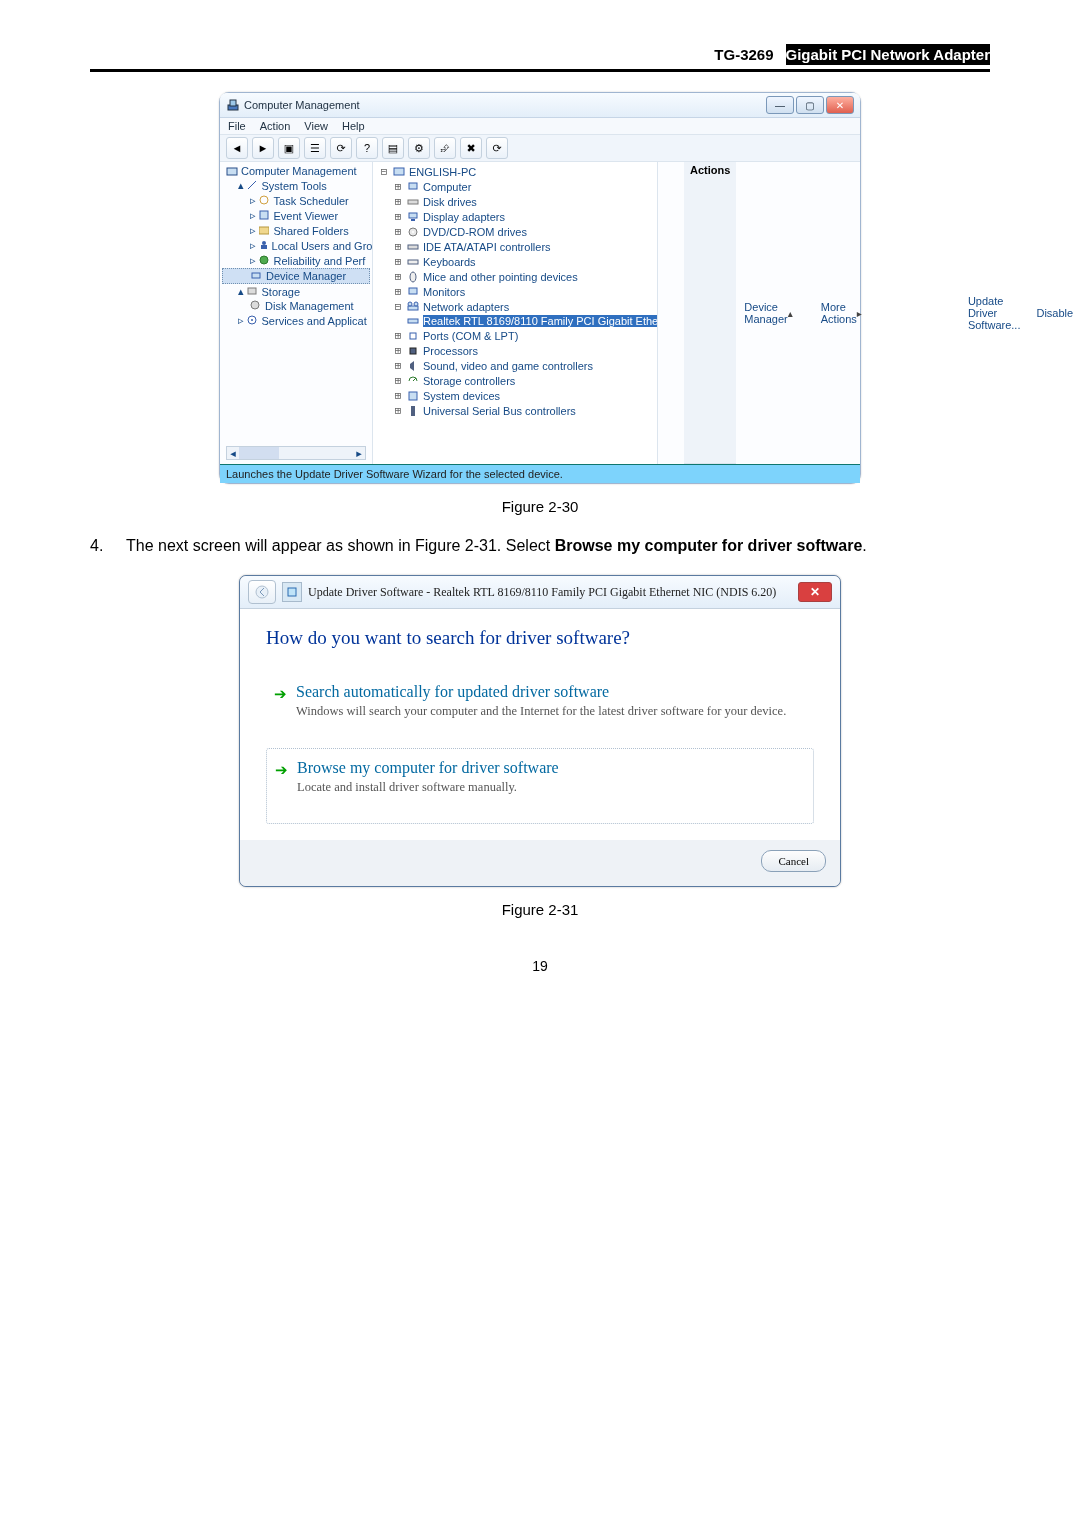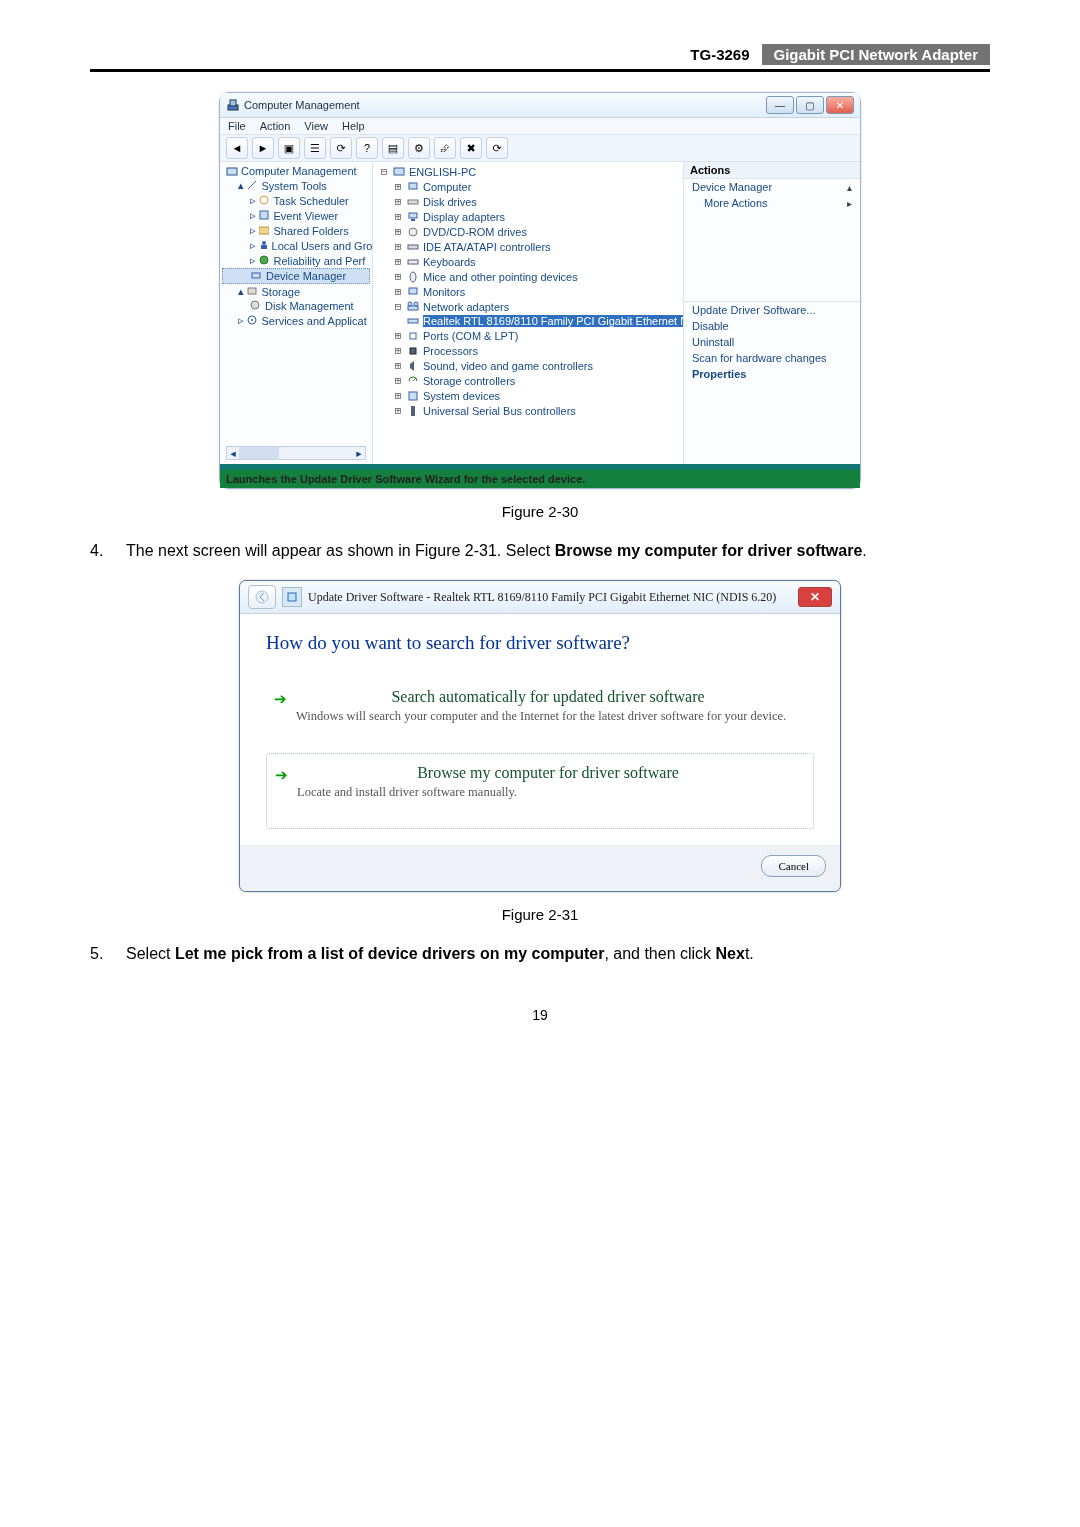--- a/index.html
+++ b/index.html
@@ -24,23 +24,23 @@
     height: 28px;
   }
   .header-model {
     font-size: 15px;
     font-weight: bold;
     padding: 0 12px;
   }
   .header-product {
     font-size: 15px;
     font-weight: bold;
-    background: #737373;
+    background: #000000;
     color: #fff;
-    padding: 2px 12px;
+    padding: 2px 0;
   }
   .hr-thick {
     border: none;
     border-top: 3px solid #000;
     margin: 0 0 20px 0;
   }
 
   
   .cm-screenshot {
     width: 640px;
@@ -186,45 +186,44 @@
   }
   .ico {
     width: 12px; height: 12px;
     display: inline-block;
   }
   .right-pane {
     width: 176px;
     border-left: 1px solid #dce5ee;
     background: #fcfdff;
     display: flex;
-    flex-direction: column;
+    padding-left: 26px;
   }
   .rp-header {
     background: #eef3f9;
     border-bottom: 1px solid #dce5ee;
     font-weight: bold;
     padding: 2px 6px;
     color: #000;
   }
   .rp-item {
     padding: 2px 8px;
     color: #164a86;
     display: flex;
     justify-content: space-between;
     align-items: center;
   }
   .rp-item .arrow { color:#444; font-size:10px; }
   .rp-gap { flex: 0 0 90px; }
   .rp-divider { border-top: 1px solid #dce5ee; }
   .cm-status {
-    border-top: 6px solid #0f766e;
+    border-top: 1px solid #0f766e;
     padding: 3px 6px;
-    background: #15803d;
+    background: #7dd3fc;
     color: #222;
-    font-weight: bold;
   }
 
   .figure-caption {
     text-align: center;
     font-size: 15px;
     margin: 14px 0 18px 0;
   }
 
   .body-text {
     font-size: 16px;
@@ -303,23 +302,22 @@
   }
   .ud-option .arrow {
     position: absolute;
     left: 8px;
     top: 12px;
     color: #00a000;
     font-size: 15px;
   }
   .ud-option .title {
     font-size: 16px;
-    color: #14532d;
+    color: #0369a1;
     margin-bottom: 2px;
-    text-align: center;
   }
   .ud-option .desc {
     font-size: 12.5px;
     color: #555;
     line-height: 1.3;
   }
   .ud-option-boxed {
     border: 1.5px dotted #b0c0d0;
     border-radius: 3px;
     margin-top: 14px;
@@ -653,18 +651,15 @@
         <div class="desc">Locate and install driver software manually.</div>
       </div>
     </div>
     <div class="ud-footer">
       <span class="ud-btn">Cancel</span>
     </div>
   </div>
 
   <div class="figure-caption">Figure 2-31</div>
 
-  <div class="body-text">
-    <span class="num">5.</span><span>Select </span><b>Let me pick from a list of device drivers on my computer</b><span>, and then click </span><b>Nex</b><span>t.</span>
-  </div>
 
   <div class="page-number">19</div>
 </div>
 
 </body></html>

